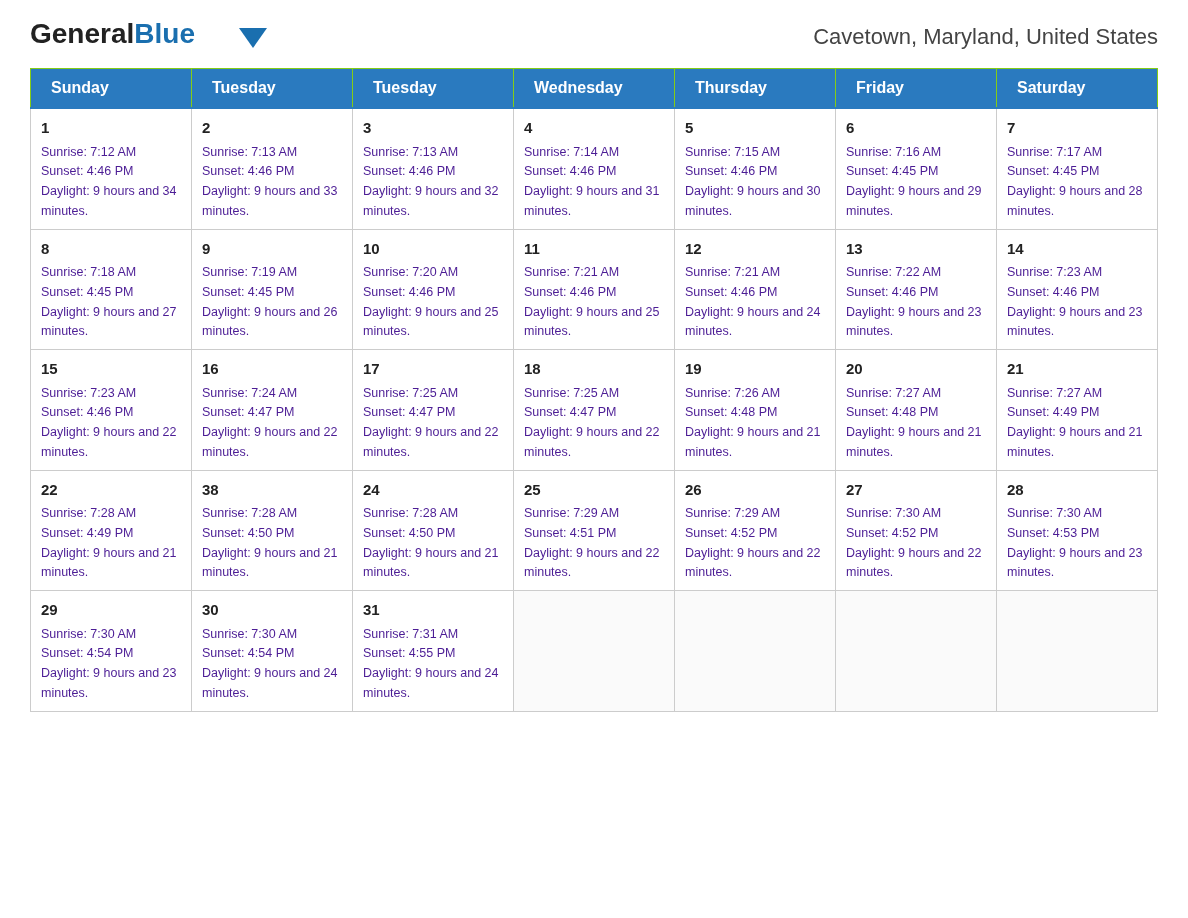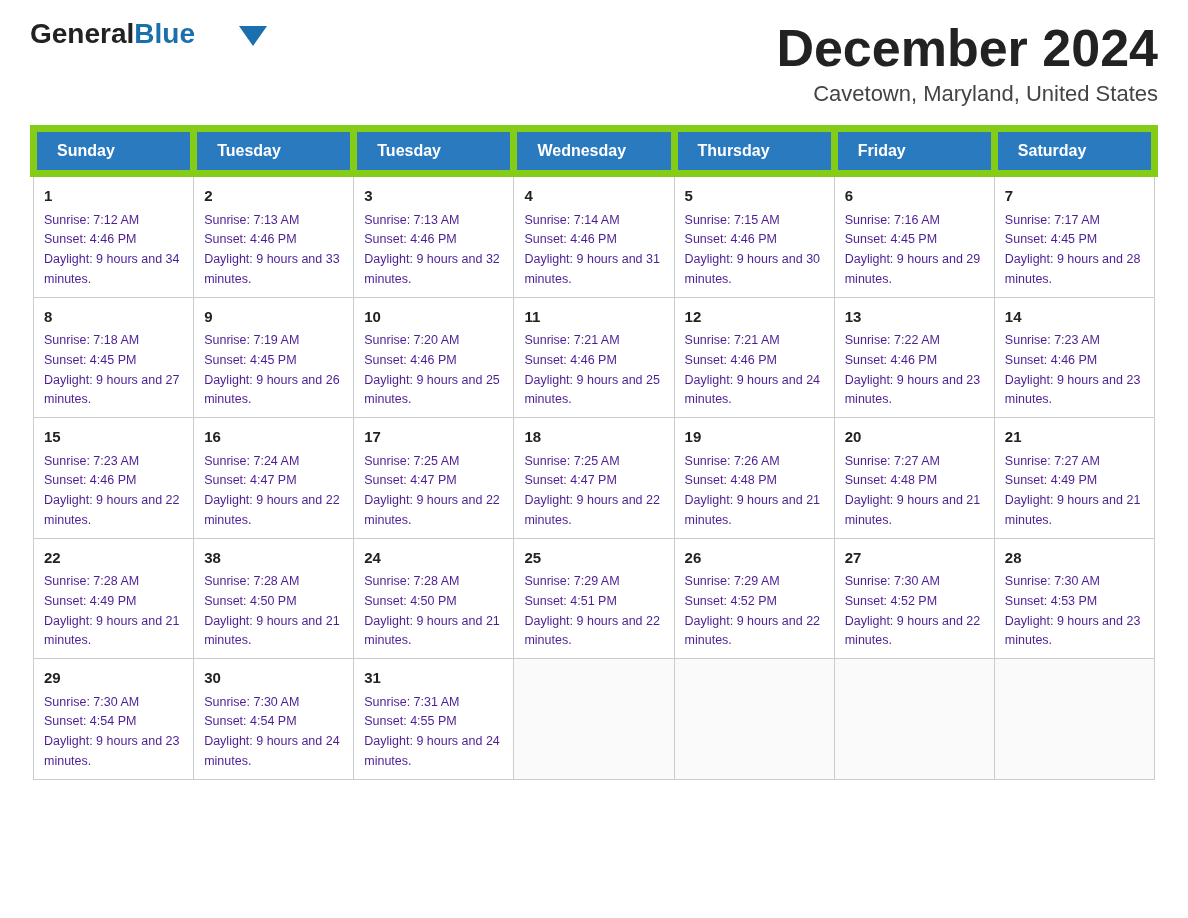--- a/index.html
+++ b/index.html
@@ -64,21 +64,21 @@
       border-collapse: collapse;
       table-layout: fixed;
     }
     thead tr th {
       background: #2a7abf;
       color: #fff;
       font-size: 16px;
       font-weight: bold;
       padding: 10px 20px;
       text-align: left;
-      border: 7px solid #84cc16;
+      border: 1px solid #84cc16;
     }
     tbody tr td {
       vertical-align: top;
       padding: 8px 10px;
       border: 1px solid #ccc;
       font-size: 13px;
       line-height: 1.5;
       min-height: 90px;
       background: #fff;
     }
@@ -99,27 +99,26 @@
     tbody tr td:empty {
       background: #fafafa;
     }
   </style>
 </head>
 <body>
 
 <div class="header">
   <div class="logo">
     <div class="logo-general">General</div>
-    <div style="display:flex;align-items:center;gap:40px;">
+    <div style="display:flex;align-items:flex-end;gap:40px;">
       <span class="logo-blue">Blue</span>
       <span class="logo-triangle"></span>
     </div>
   </div>
   <div class="title-block">
-    <div class="month-title">December 2024</div>
     <div class="location-title">Cavetown, Maryland, United States</div>
   </div>
 </div>
 
 <table>
   <thead>
     <tr>
     <th>Sunday</th>
         <th>Tuesday</th>
         <th>Tuesday</th>

